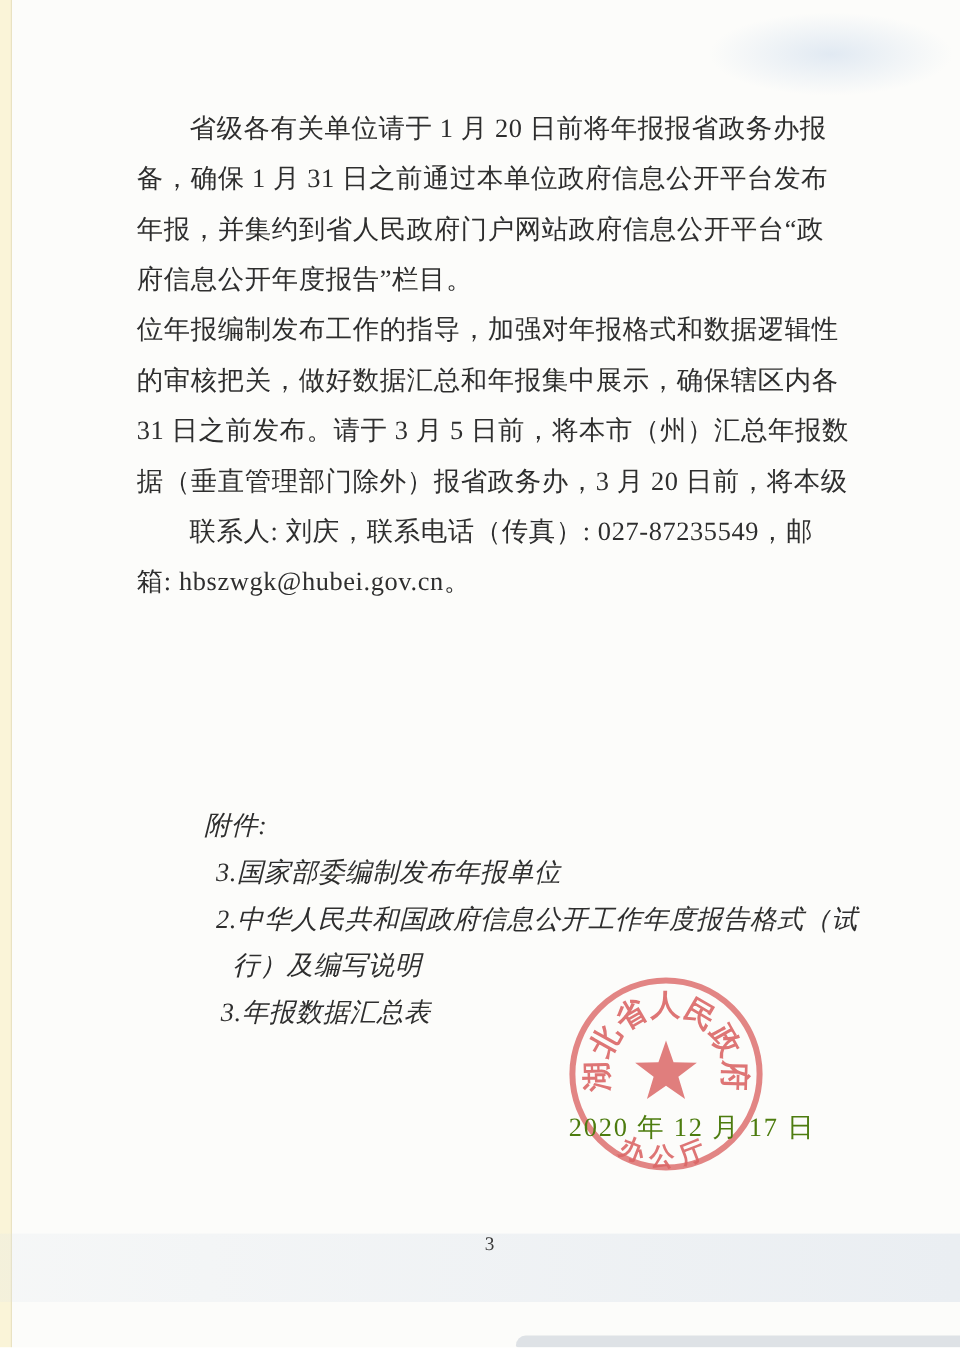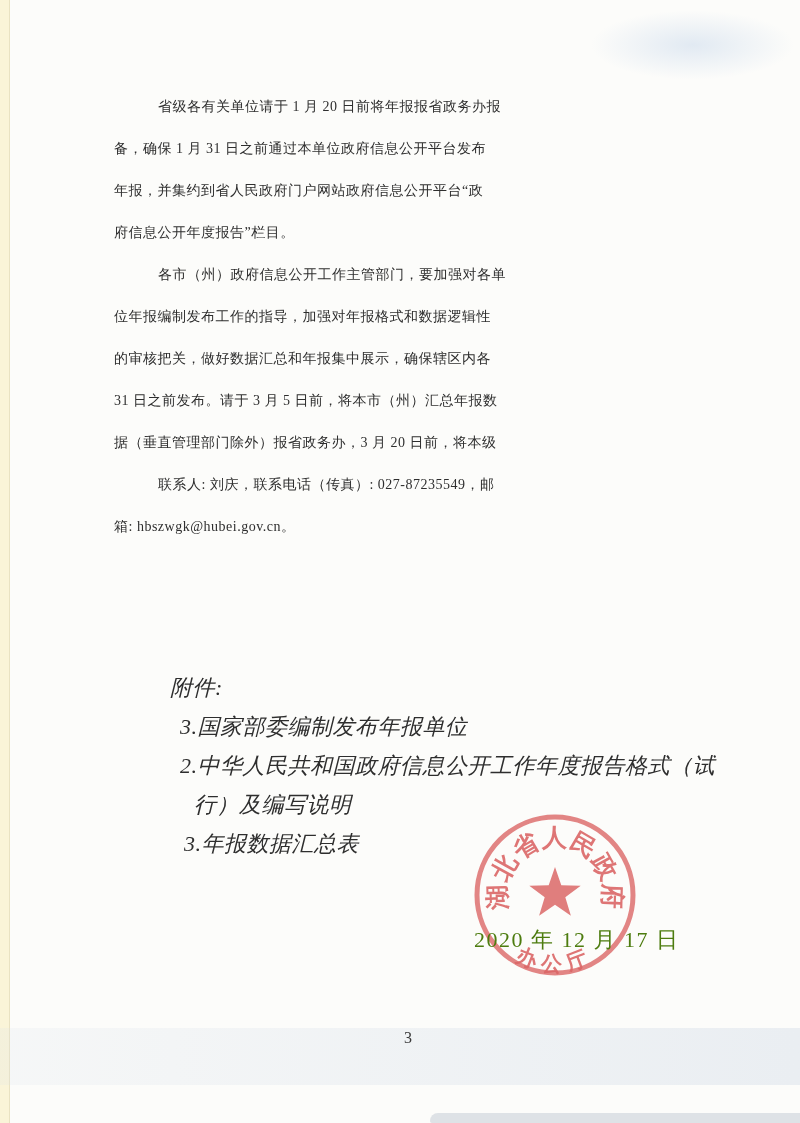--- a/index.html
+++ b/index.html
@@ -22,21 +22,21 @@
     position:absolute; left:0; top:1028px; width:800px; height:57px;
     background:linear-gradient(90deg, rgba(216,224,234,.18), rgba(216,224,234,.5));
   }
   .band-bottom {
     position:absolute; left:430px; top:1113px; width:370px; height:10px;
     background:rgba(197,204,214,.55); border-radius:8px 0 0 2px;
   }
   
   .textcol {
     position:absolute; left:114px; top:86px; width:580px;
-    font-size:14px; line-height:42px; letter-spacing:.5px;
+    font-size:22px; line-height:42px; letter-spacing:.5px;
   }
   .bline { white-space:pre; }
   .bline.indent { padding-left:44px; }
   
   .attach {
     position:absolute; left:114px; top:668px;
     font-size:22px; line-height:39px; letter-spacing:.5px;
   }
   .attach .row { white-space:pre;font-style:italic; }
   .a-label { padding-left:56px; }
@@ -64,21 +64,20 @@
   <div class="edge-left"></div>
   <div class="smudge-top"></div>
   <div class="band-low"></div>
   <div class="band-bottom"></div>
 
   <div class="textcol">
     <div class="bline indent">省级各有关单位请于 1 月 20 日前将年报报省政务办报</div>
     <div class="bline">备，确保 1 月 31 日之前通过本单位政府信息公开平台发布</div>
     <div class="bline">年报，并集约到省人民政府门户网站政府信息公开平台“政</div>
     <div class="bline">府信息公开年度报告”栏目。</div>
-    <div class="bline indent">各市（州）政府信息公开工作主管部门，要加强对各单</div>
     <div class="bline">位年报编制发布工作的指导，加强对年报格式和数据逻辑性</div>
     <div class="bline">的审核把关，做好数据汇总和年报集中展示，确保辖区内各</div>
     <div class="bline">31 日之前发布。请于 3 月 5 日前，将本市（州）汇总年报数</div>
     <div class="bline">据（垂直管理部门除外）报省政务办，3 月 20 日前，将本级</div>
     <div class="bline indent">联系人: 刘庆，联系电话（传真）: 027-87235549，邮</div>
     <div class="bline">箱: hbszwgk@hubei.gov.cn。</div>
   </div>
 
   <div class="attach">
     <div class="row a-label">附件:</div>

